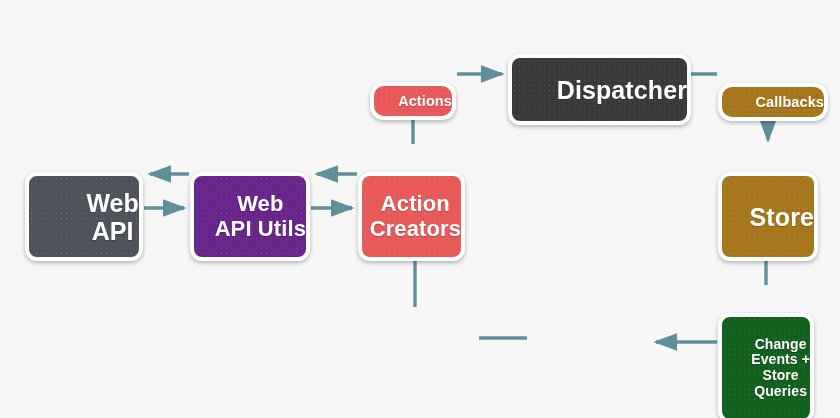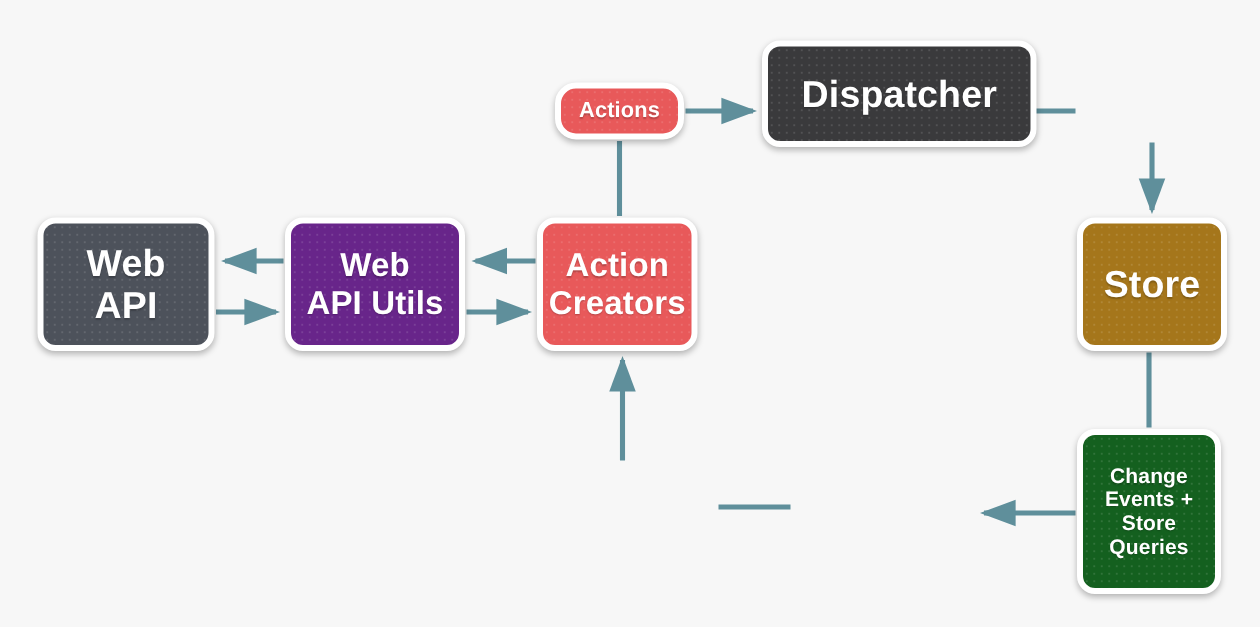--- a/index.html
+++ b/index.html
@@ -25,32 +25,33 @@
     top: 0;
     width: 840px;
     height: 418px;
     pointer-events: none;
   }
   .node {
     position: absolute;
     box-sizing: border-box;
     display: flex;
     align-items: center;
-    justify-content: center;
+    justify-content: flex-end;
     text-align: center;
     color: #ffffff;
     border: 4px solid #ffffff;
     border-radius: 12px;
     box-shadow: 0 2px 4px rgba(0,0,0,0.28);
     line-height: 1.12;
     letter-spacing: 0.1px;
     font-weight: bold;
     z-index: 2;
     background-image: radial-gradient(rgba(255,255,255,0.12) 0.5px, transparent 0.6px);
     background-size: 5px 5px;
+    margin-top: 27px;
   }
   .node .lbl {
     display: block;
     white-space: pre-line;
     text-shadow: 0 1px 1px rgba(0,0,0,0.22);
   }
   .pill { border-radius: 14px; }
   .big  { font-size: 25px; }
   .mid  { font-size: 22px; }
   .small{ font-size: 14.5px; }
@@ -122,20 +123,23 @@
   </div>
 
   <div class="node small pill" id="node-actions" style="background-color: rgb(232, 89, 90);">
     <span class="lbl">Actions</span>
   </div>
 
   <div class="node big" id="node-dispatcher" style="background-color: rgb(58, 58, 60);">
     <span class="lbl">Dispatcher</span>
   </div>
 
+  <div class="node small pill" id="node-callbacks" style="background-color: rgb(165, 118, 27);">
+    <span class="lbl">Callbacks</span>
+  </div>
 
   <div class="node big" id="node-store" style="background-color: rgb(165, 118, 27);">
     <span class="lbl">Store</span>
   </div>
 
   <div class="node tiny" id="node-change-events" style="background-color: rgb(20, 96, 31);">
     <span class="lbl">Change
 Events +
 Store
 Queries</span>

